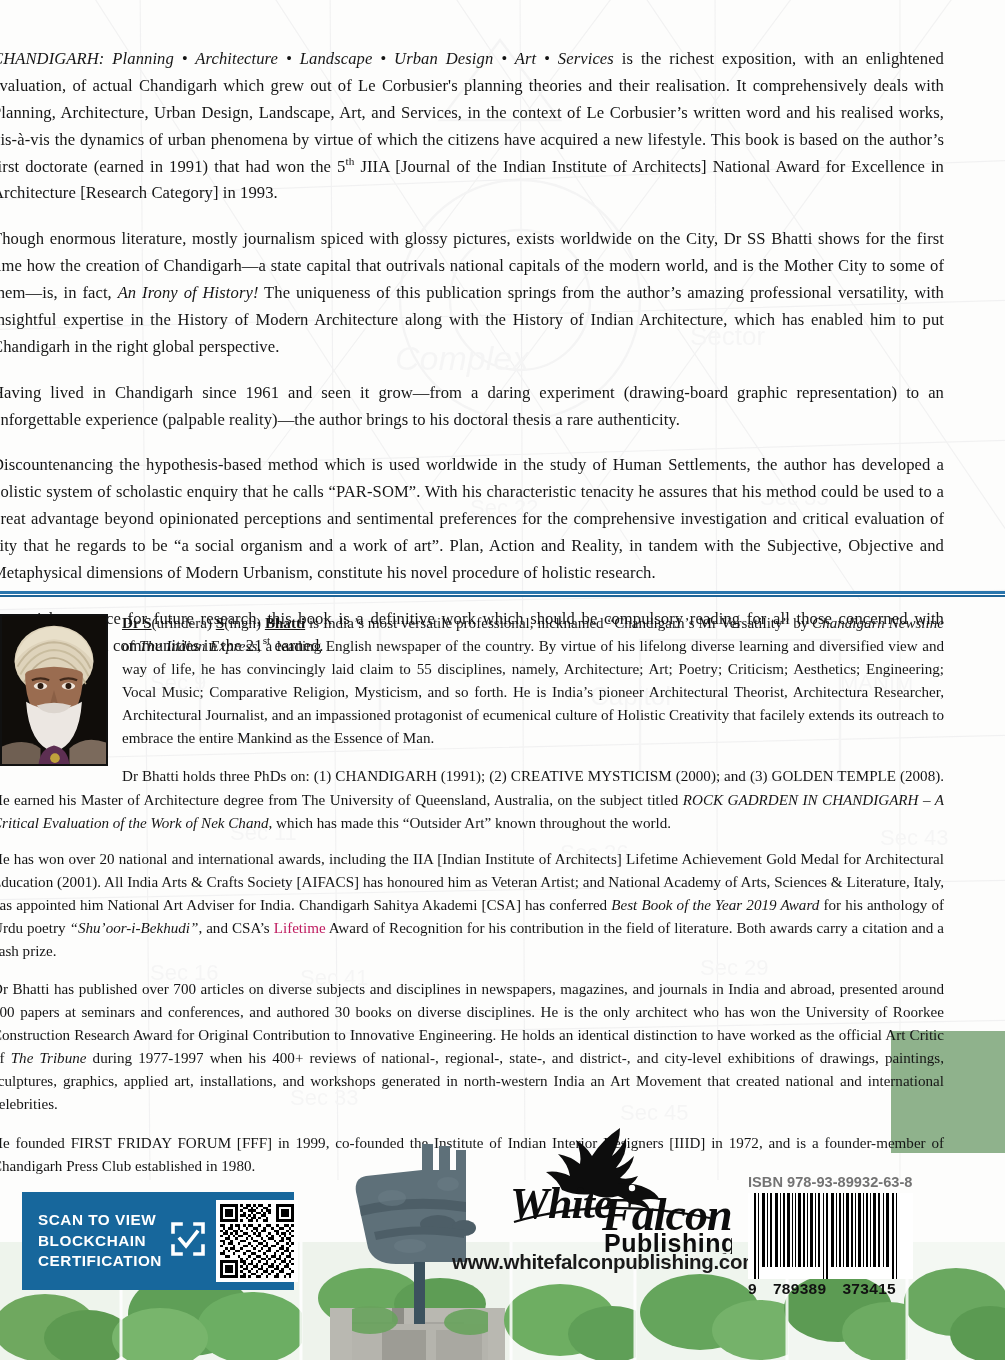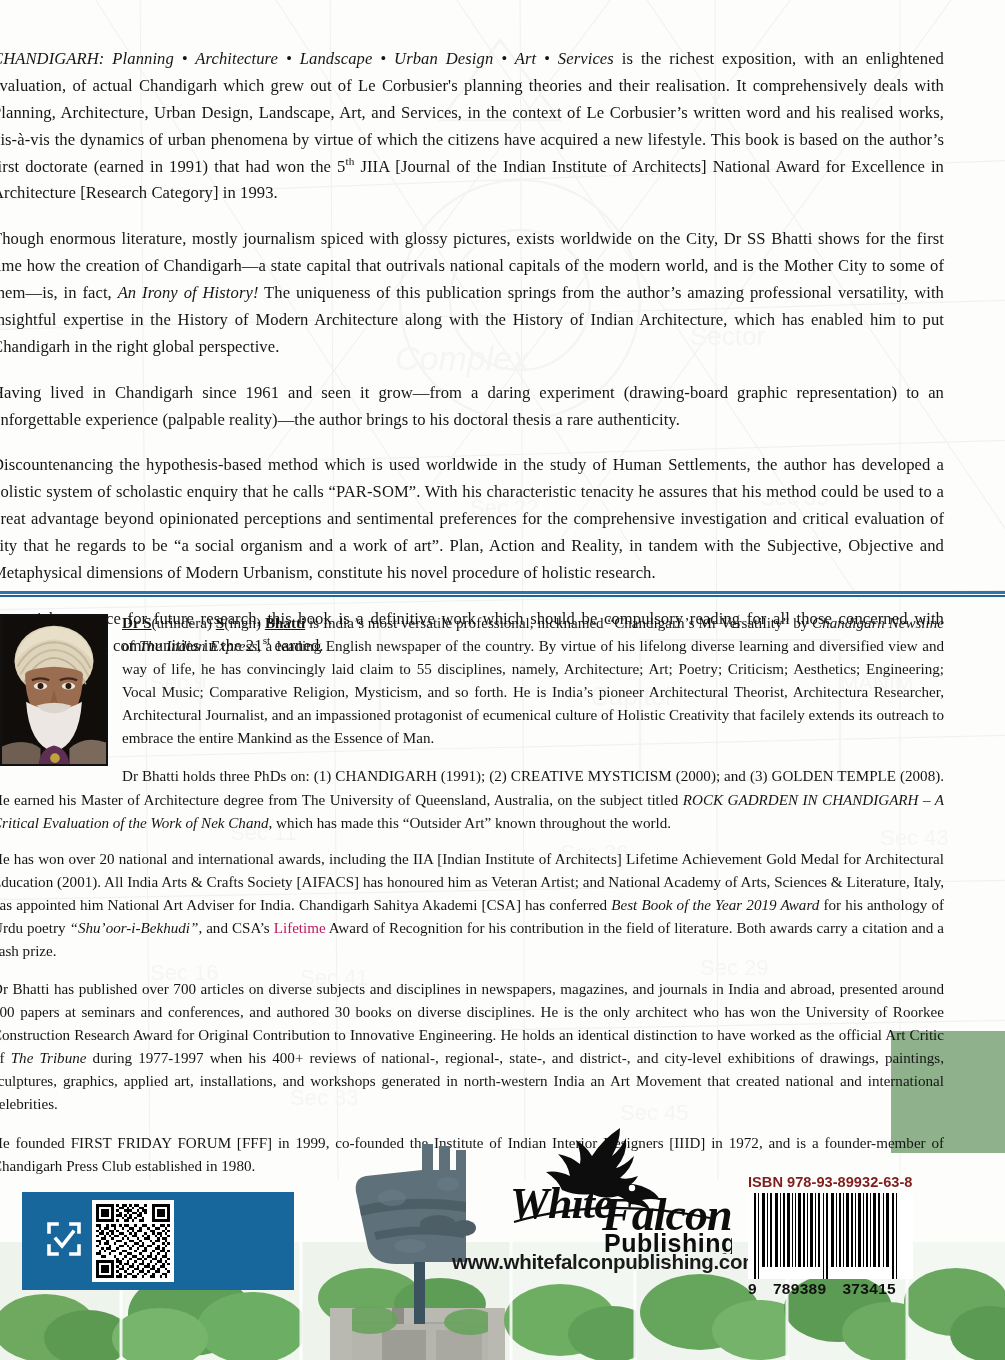--- a/index.html
+++ b/index.html
@@ -162,21 +162,21 @@
   
   .isbn-block {
     position: absolute;
     left: 748px; top: 1174px;
     z-index: 5;
     font-family: "Liberation Sans", sans-serif;
   }
   .isbn-text {
     font-size: 14.6px;
     font-weight: 700;
-    color: #7f1d1d;
+    color: #737373;
     letter-spacing: 0.002em;
     margin-bottom: 3px;
   }
   .barcode { background:#fff; }
   .barcode svg { display:block; }
   .barcode-digits {
     display: flex;
     justify-content: space-between;
     width: 148px;
     margin-top: 1px;
@@ -356,20 +356,23 @@
       <rect x="30" y="202" width="44" height="30" fill="#9d9c95"></rect>
       <rect x="84" y="202" width="46" height="30" fill="#a9a8a1"></rect>
       <g fill="#69a35d" opacity="0.9">
         <ellipse cx="18" cy="192" rx="28" ry="14"></ellipse>
         <ellipse cx="118" cy="194" rx="26" ry="13"></ellipse>
       </g>
     </svg>
   </div>
 
   <div class="blockchain-badge">
+    <div class="bc-text">SCAN TO VIEW
+BLOCKCHAIN
+CERTIFICATION</div>
     <div class="bc-scan-icon">
       <svg width="36" height="36" viewBox="0 0 36 36">
         <g stroke="#ffffff" stroke-width="3.6" fill="none" stroke-linecap="square">
           <path d="M3 11 V3 H11"></path>
           <path d="M25 3 H33 V11"></path>
           <path d="M33 25 V33 H25"></path>
           <path d="M11 33 H3 V25"></path>
           <path d="M10 18 L16 25 L27 11"></path>
         </g>
       </svg>

